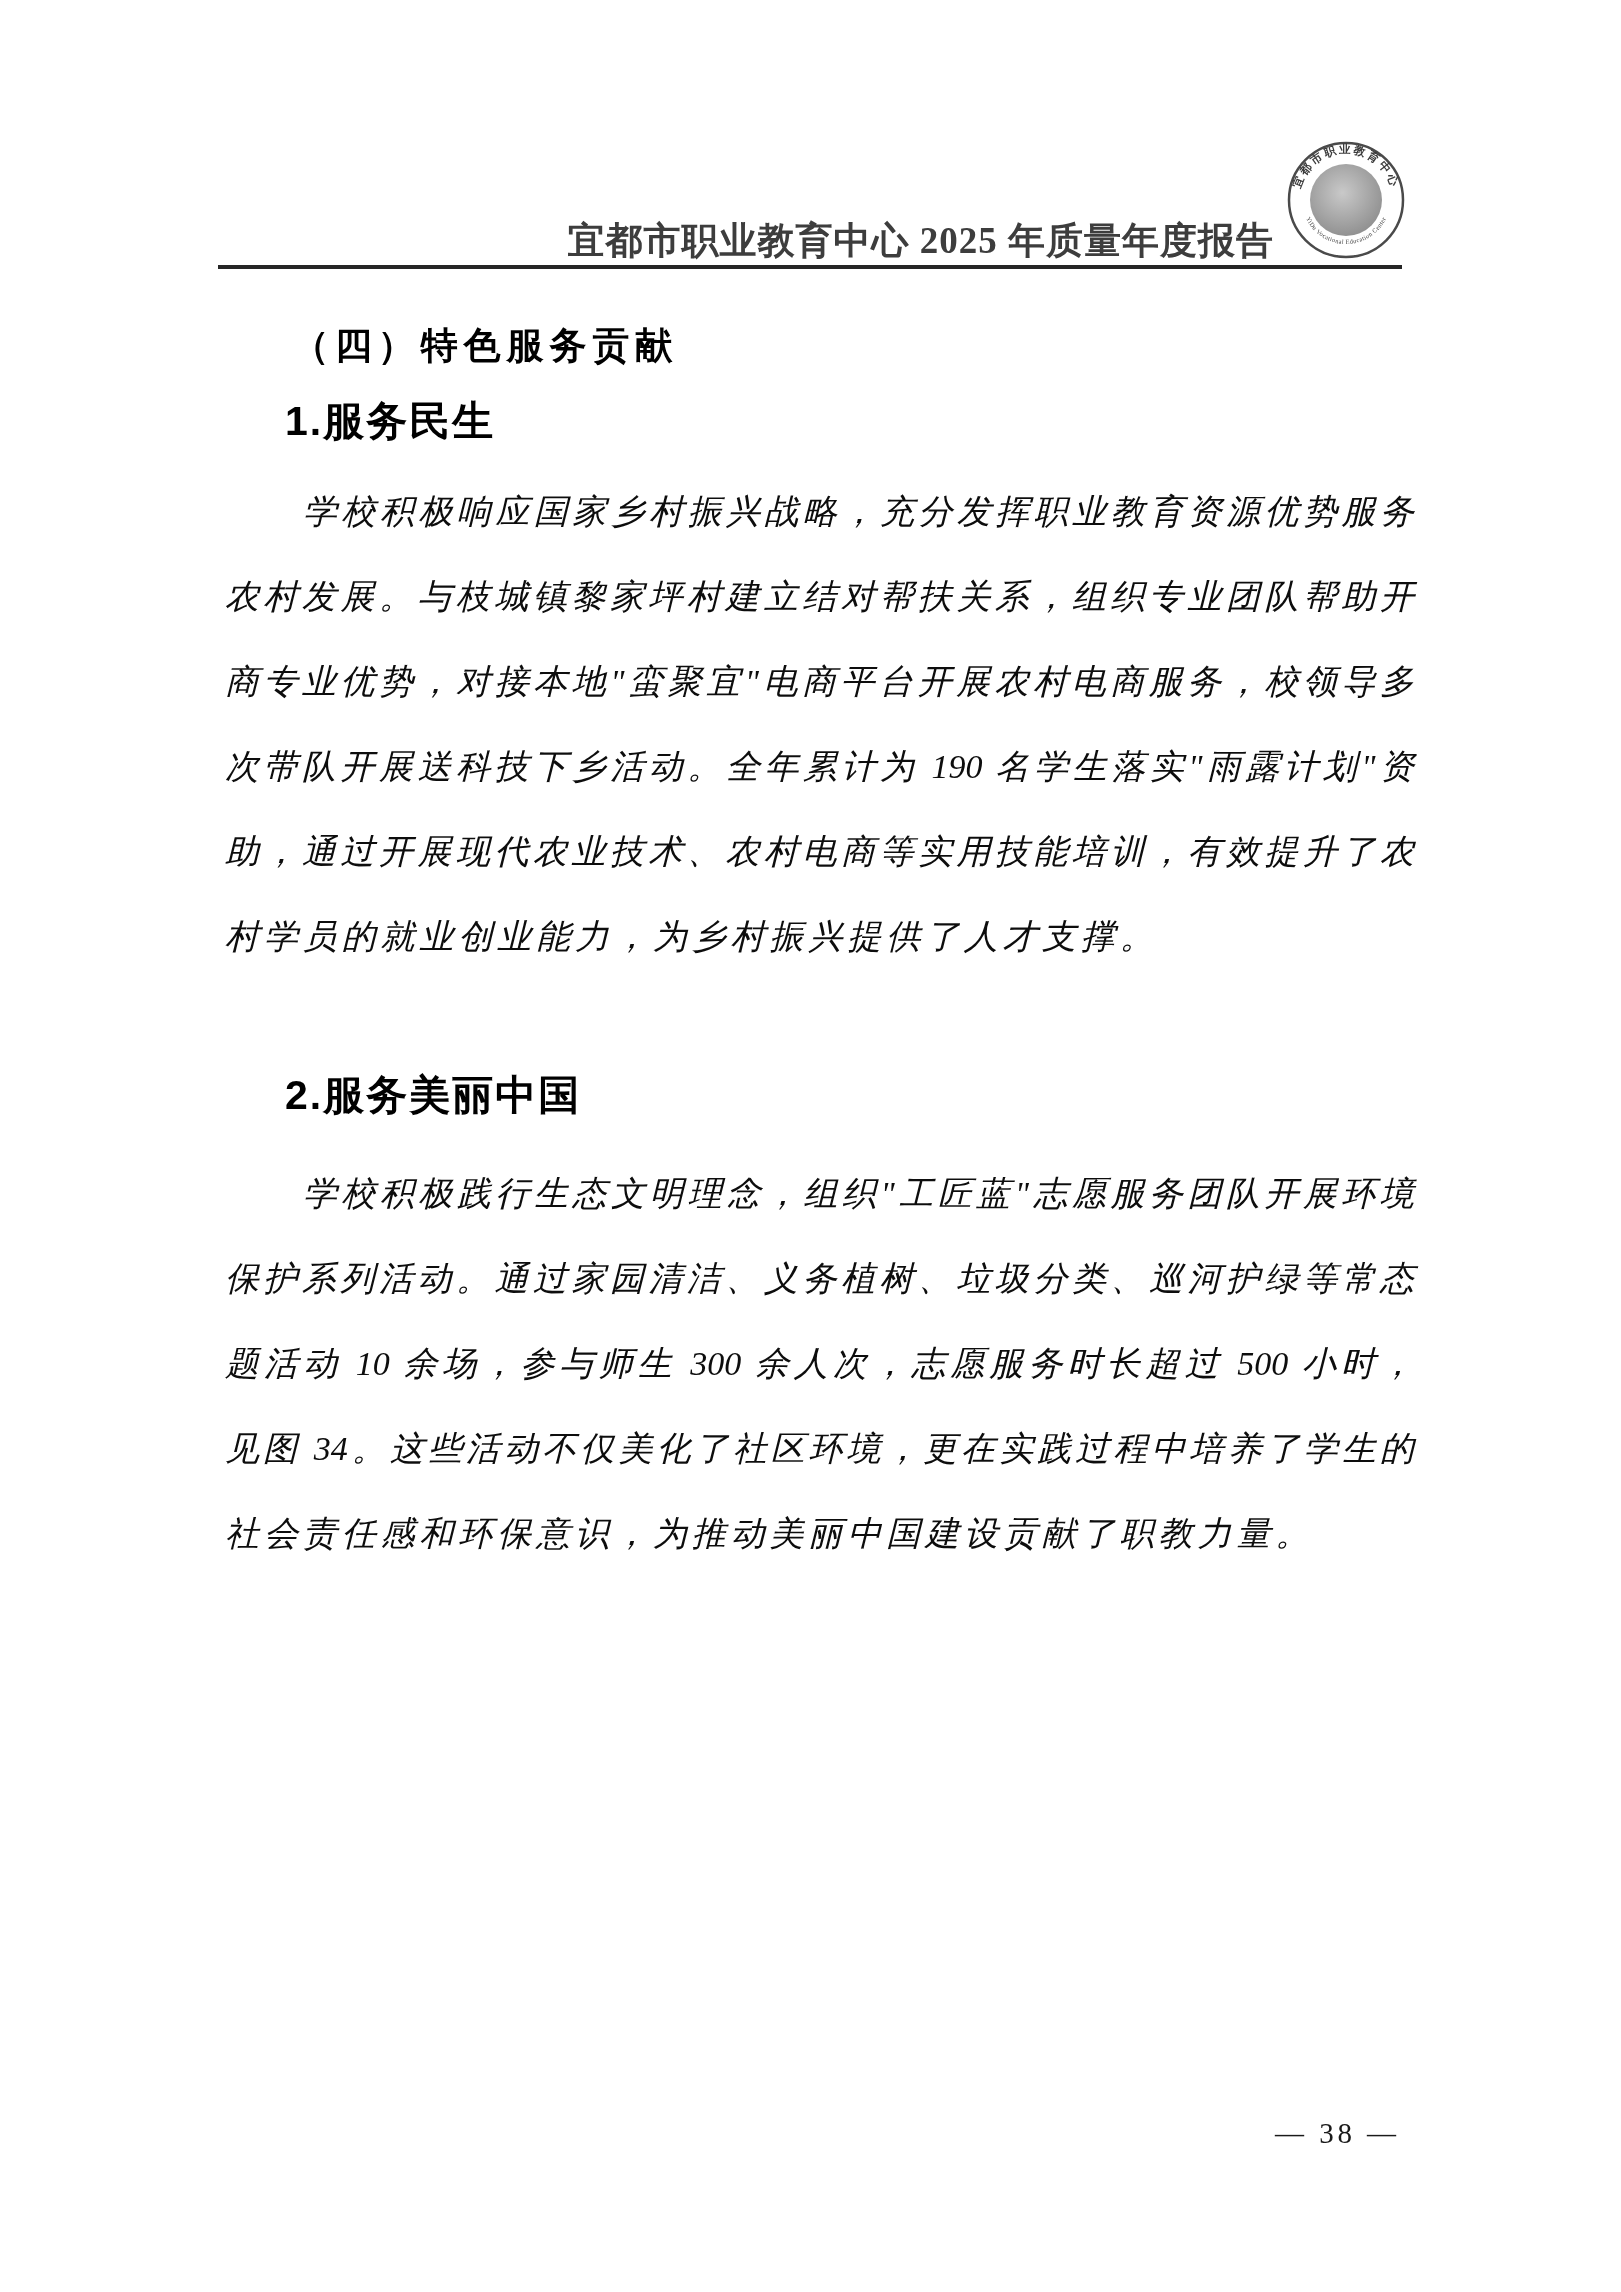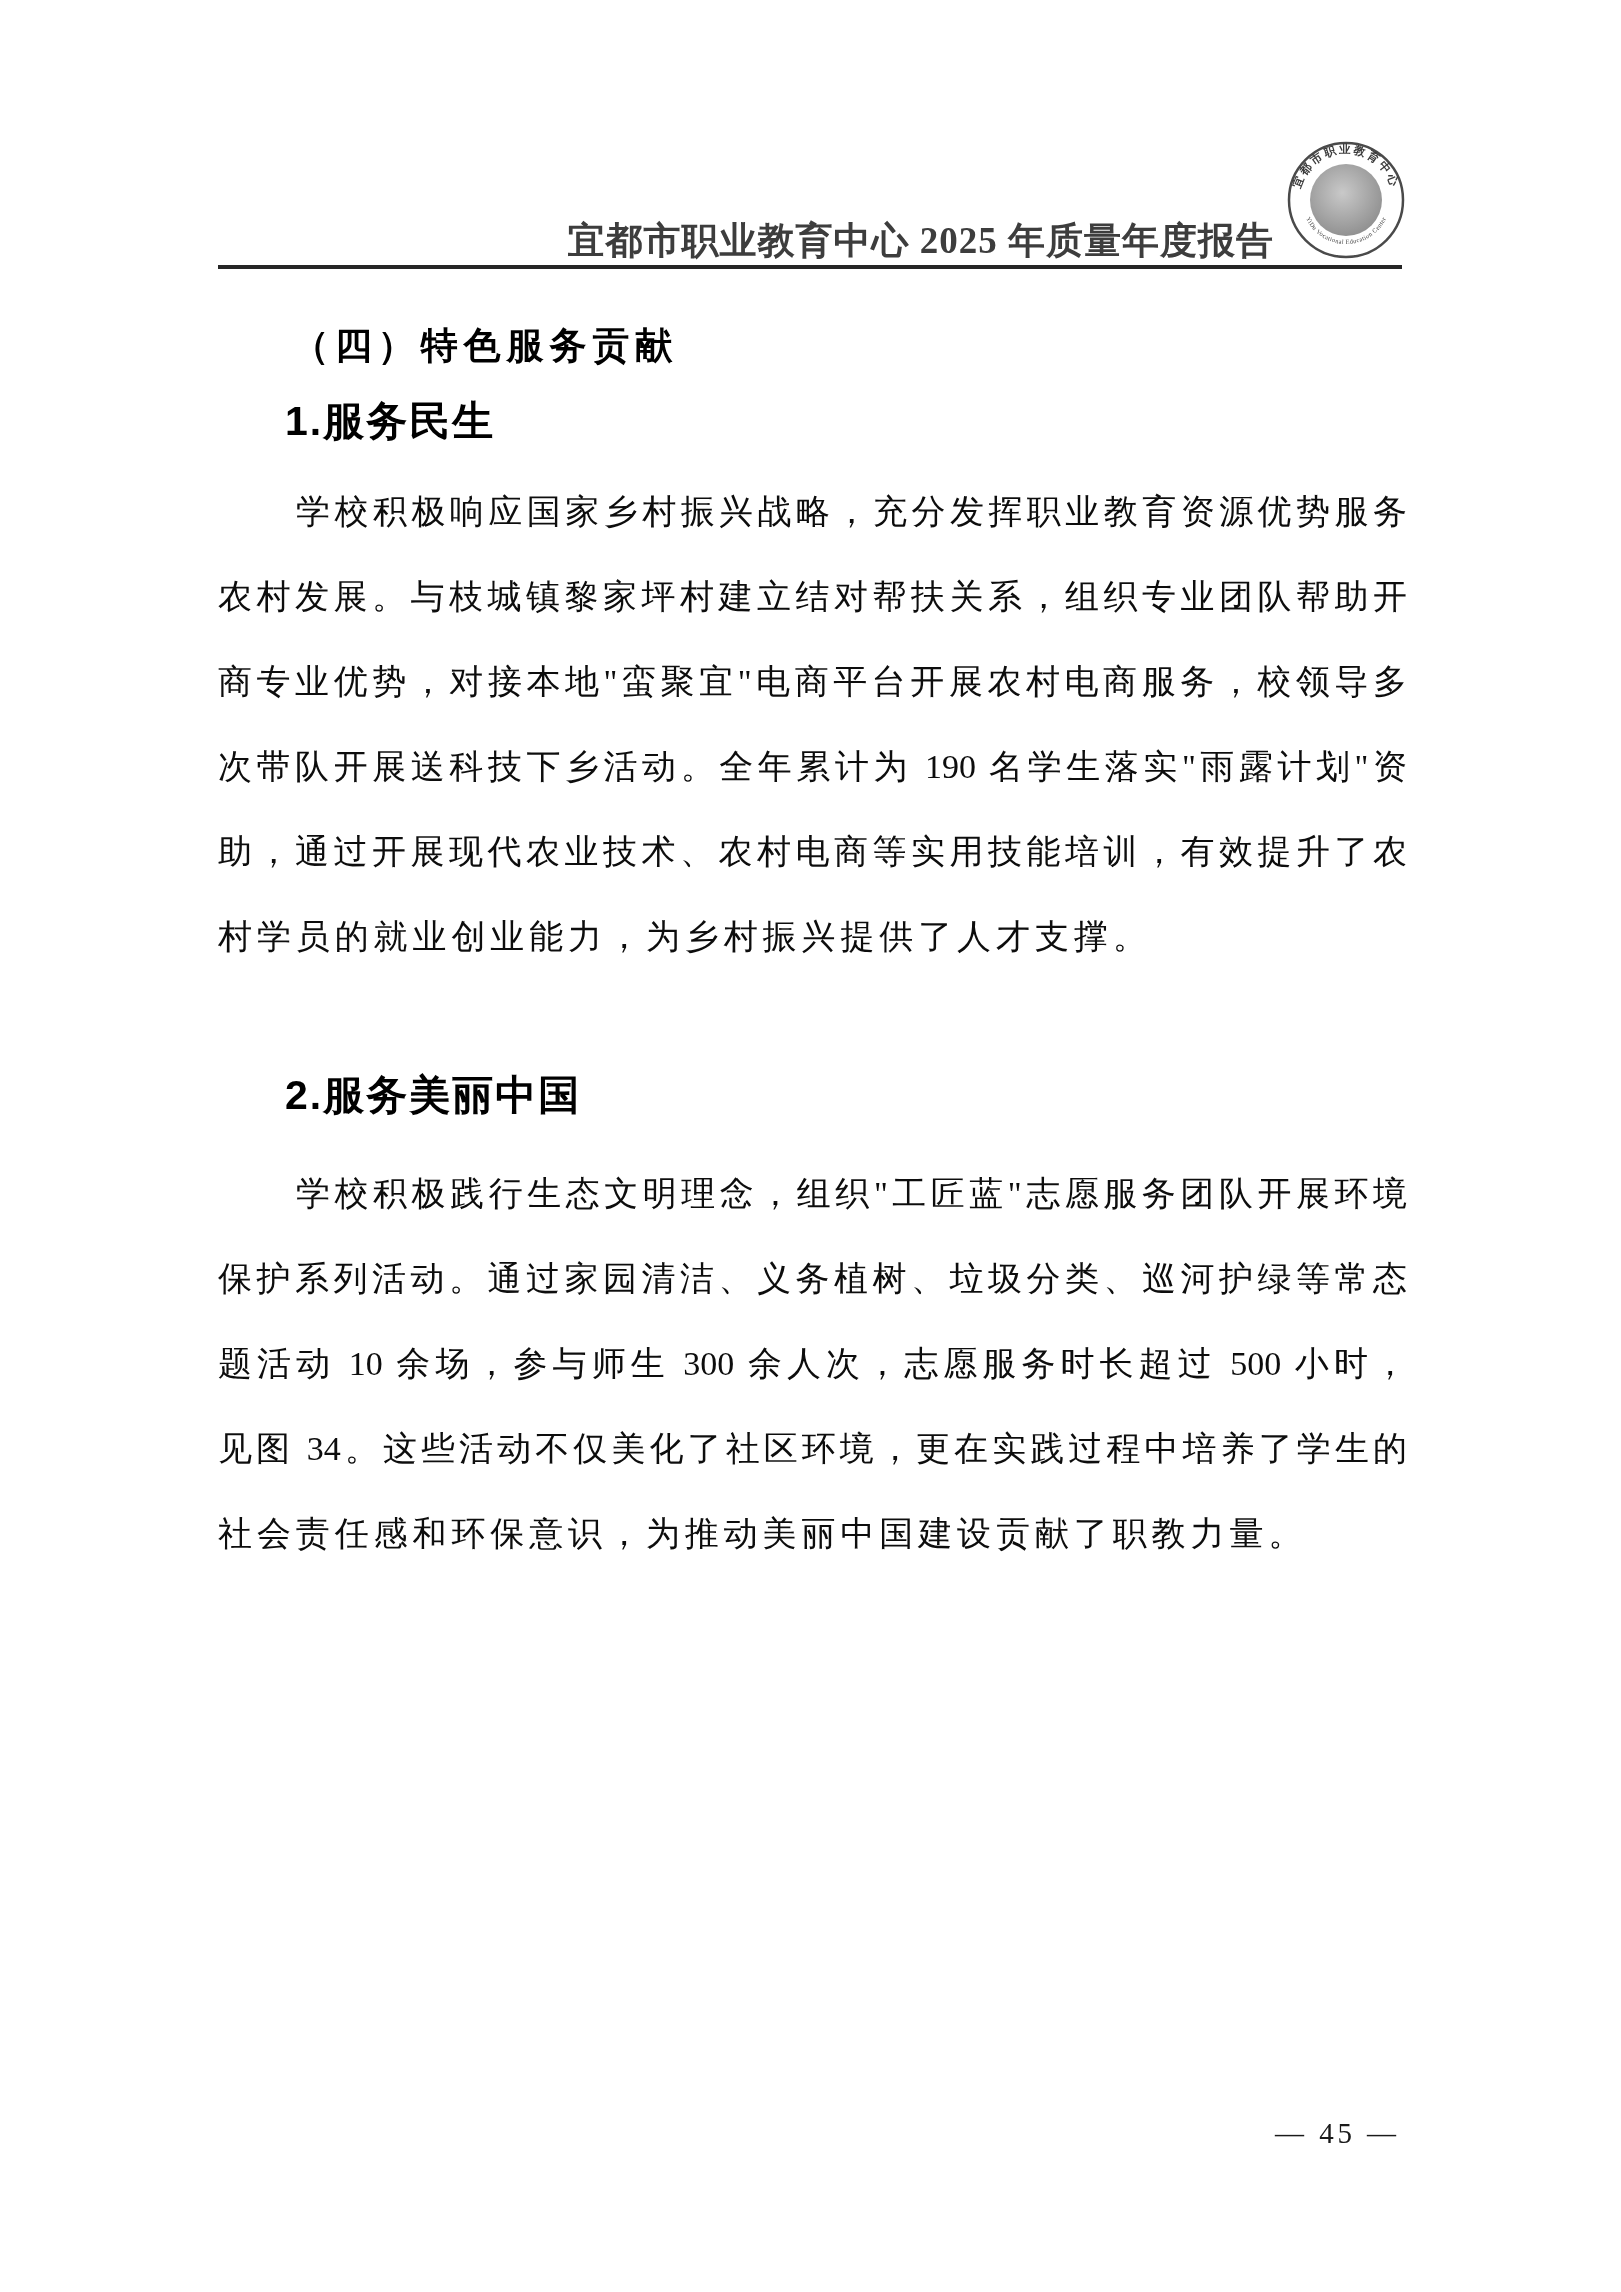--- a/index.html
+++ b/index.html
@@ -70,22 +70,23 @@
     font-weight: 700;
     font-family: "Liberation Sans", sans-serif;
     letter-spacing: 2px;
     color: #000;
     white-space: nowrap;
   }
   .h2.sub1 { top: 394px; }
   .h2.sub2 { top: 1068px; }
   .para {
     position: absolute;
-    left: 0;
+    left: 7px;
     width: 1189px;
+    font-style: italic;
   }
   .para.p1 { top: 469px; }
   .para.p2 { top: 1151px; }
   .line {
     font-size: 34px;
     line-height: 85px;
     height: 85px;
     text-align: justify;
     text-align-last: justify;
     text-justify: inter-character;
@@ -157,16 +158,16 @@
     <div class="para p2">
       <div class="line indent">学校积极践行生态文明理念，组织"工匠蓝"志愿服务团队开展环境</div>
       <div class="line">保护系列活动。通过家园清洁、义务植树、垃圾分类、巡河护绿等常态</div>
       <div class="line">题活动 10 余场，参与师生 300 余人次，志愿服务时长超过 500 小时，</div>
       <div class="line">见图 34。这些活动不仅美化了社区环境，更在实践过程中培养了学生的</div>
       <div class="line last">社会责任感和环保意识，为推动美丽中国建设贡献了职教力量。</div>
     </div>
 
   </div>
 
-  <div class="page-number">— 45 —</div>
+  <div class="page-number">— 38 —</div>
 
 </div>
 
 
 </body></html>

